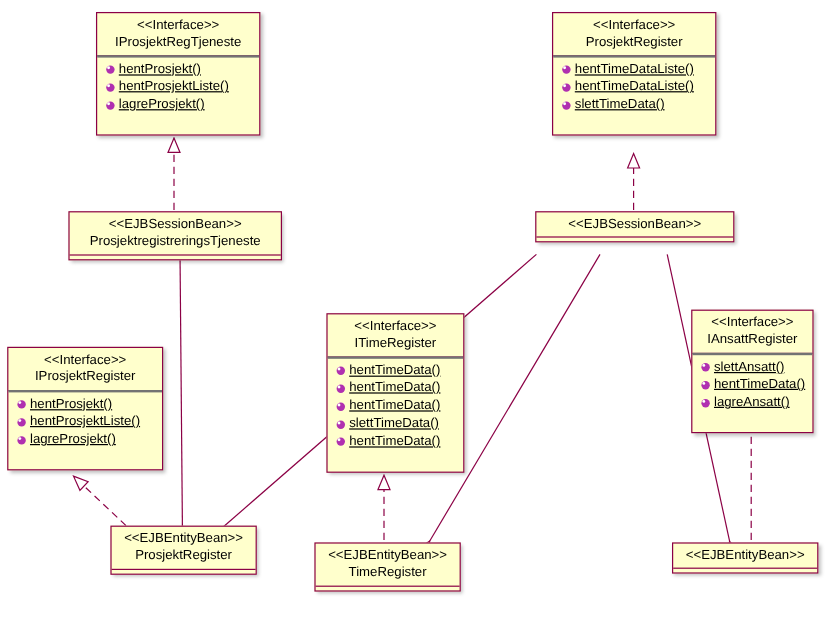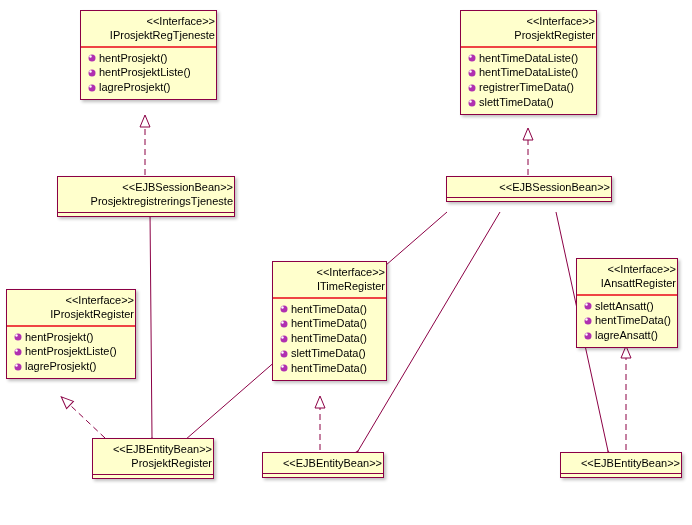--- a/index.html
+++ b/index.html
@@ -13,29 +13,30 @@
     background: #fff;
     color: #000;
   }
   .class-box {
     position: absolute;
     background: #ffffcc;
     border: 1px solid #8b0045;
     box-shadow: 2px 2px 3px rgba(0,0,0,0.25);
   }
   .class-header {
-    text-align: right;
+    text-align: center;
     padding: 3px 1px;
     border-bottom: 1px solid #8b0045;
     line-height: 1.3;
   }
   .class-body {
-    padding: 3px 6px 4px 6px;
-    border-top: 2px solid #ef4444;
+    padding: 3px 6px 17px 6px;
+    border-top: 2px solid #737373;
     margin-top: -1px;
+    text-decoration: underline;
   }
   .op {
     display: flex;
     align-items: center;
     gap: 2px;
     line-height: 1.35;
   }
   .op svg { flex: 0 0 auto; }
   svg.conn {
     position: absolute;
@@ -124,27 +125,20 @@
           <circle cx="5" cy="5" r="3.5" fill="#b030b0"></circle>
           <circle cx="3.5" cy="3.5" r="1.2" fill="#fff"></circle>
         </svg>
         <span>hentTimeDataListe()</span>
       </div>
     <div class="op">
         <svg width="10" height="10">
           <circle cx="5" cy="5" r="3.5" fill="#b030b0"></circle>
           <circle cx="3.5" cy="3.5" r="1.2" fill="#fff"></circle>
         </svg>
-        <span>registrerTimeData()</span>
-      </div>
-    <div class="op">
-        <svg width="10" height="10">
-          <circle cx="5" cy="5" r="3.5" fill="#b030b0"></circle>
-          <circle cx="3.5" cy="3.5" r="1.2" fill="#fff"></circle>
-        </svg>
         <span>slettTimeData()</span>
       </div>
   </div>
 </div>
 
 <div class="class-box" style="left:57px; top:176px; width:176px;">
   <div class="class-header" style="border-bottom:none">
     <div>&lt;&lt;EJBSessionBean&gt;&gt;</div>
     <div>ProsjektregistreringsTjeneste</div>
   </div>
@@ -266,20 +260,21 @@
   <div class="class-header" style="border-bottom:none">
     <div>&lt;&lt;EJBEntityBean&gt;&gt;</div>
     <div>ProsjektRegister</div>
   </div>
   <div style="border-top:1px solid #8b0045; height:3px;"></div>
 </div>
 
 <div class="class-box" style="left:262px; top:452px; width:120px;">
   <div class="class-header" style="border-bottom:none">
     <div>&lt;&lt;EJBEntityBean&gt;&gt;</div>
+    <div>TimeRegister</div>
   </div>
   <div style="border-top:1px solid #8b0045; height:3px;"></div>
 </div>
 
 <div class="class-box" style="left:560px; top:452px; width:120px;">
   <div class="class-header" style="border-bottom:none">
     <div>&lt;&lt;EJBEntityBean&gt;&gt;</div>
   </div>
   <div style="border-top:1px solid #8b0045; height:3px;"></div>
 </div>

